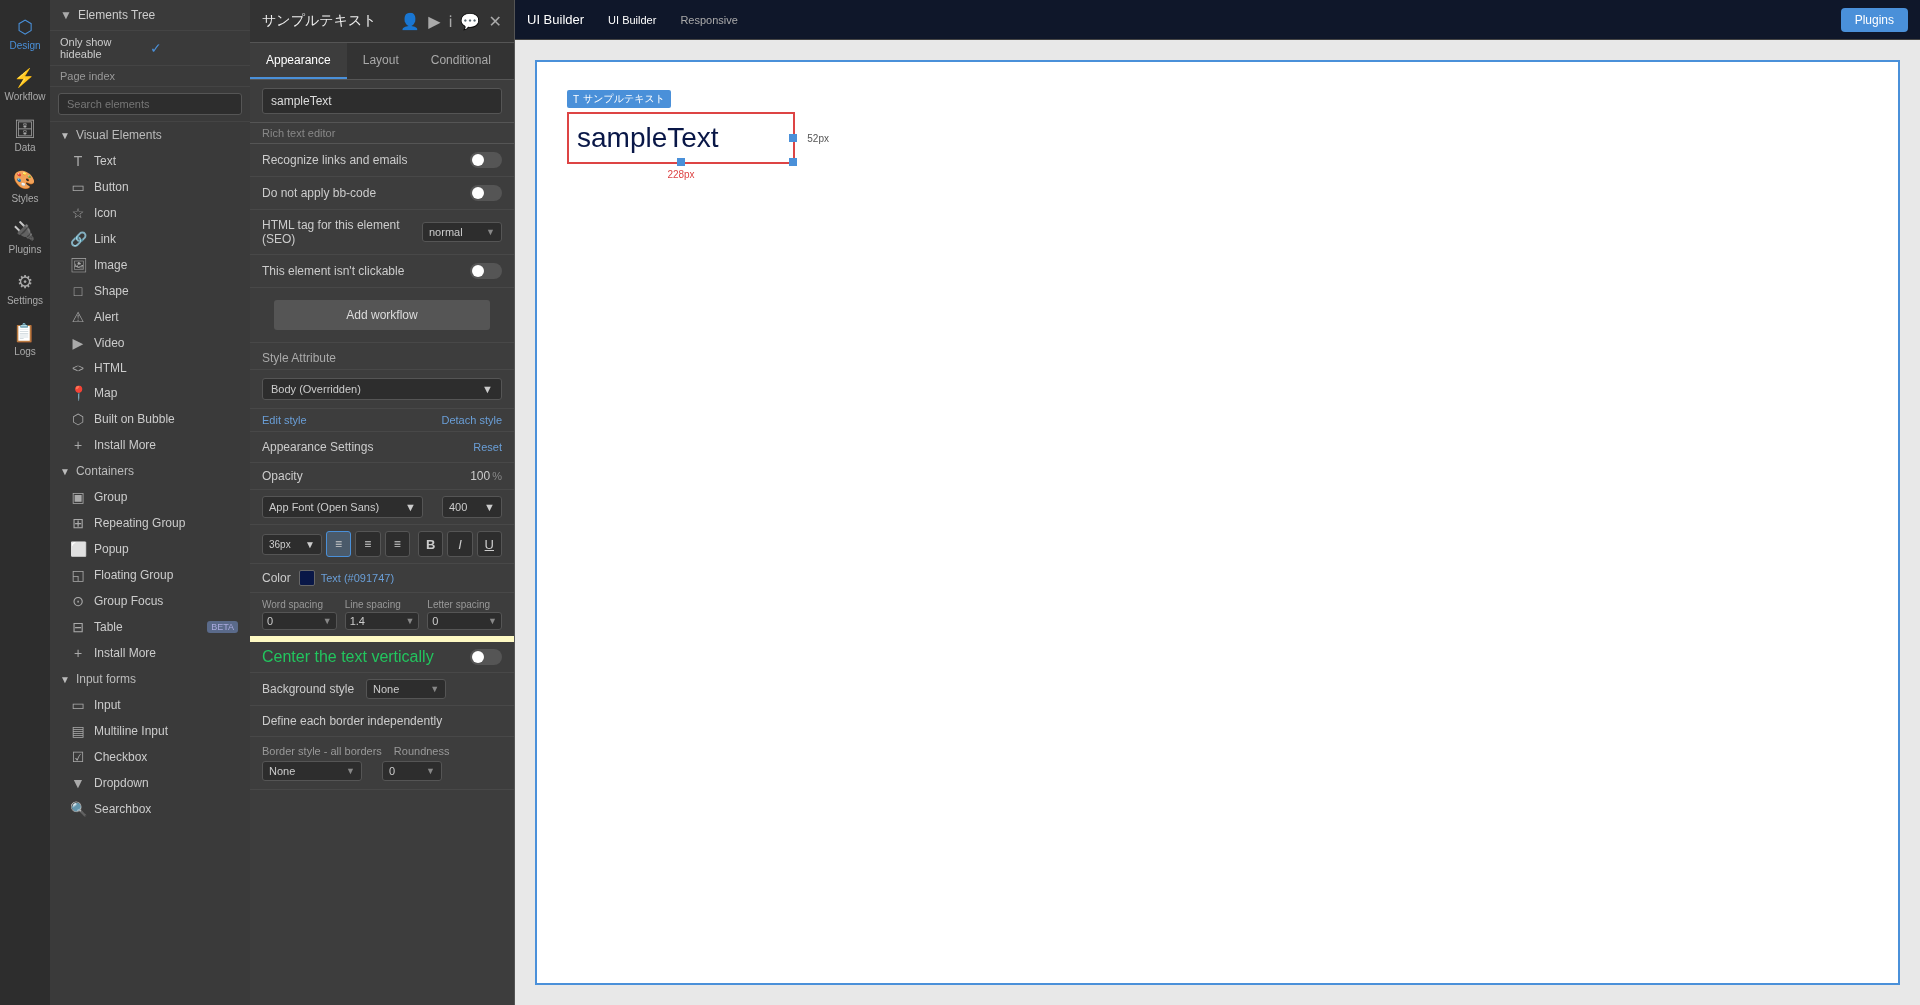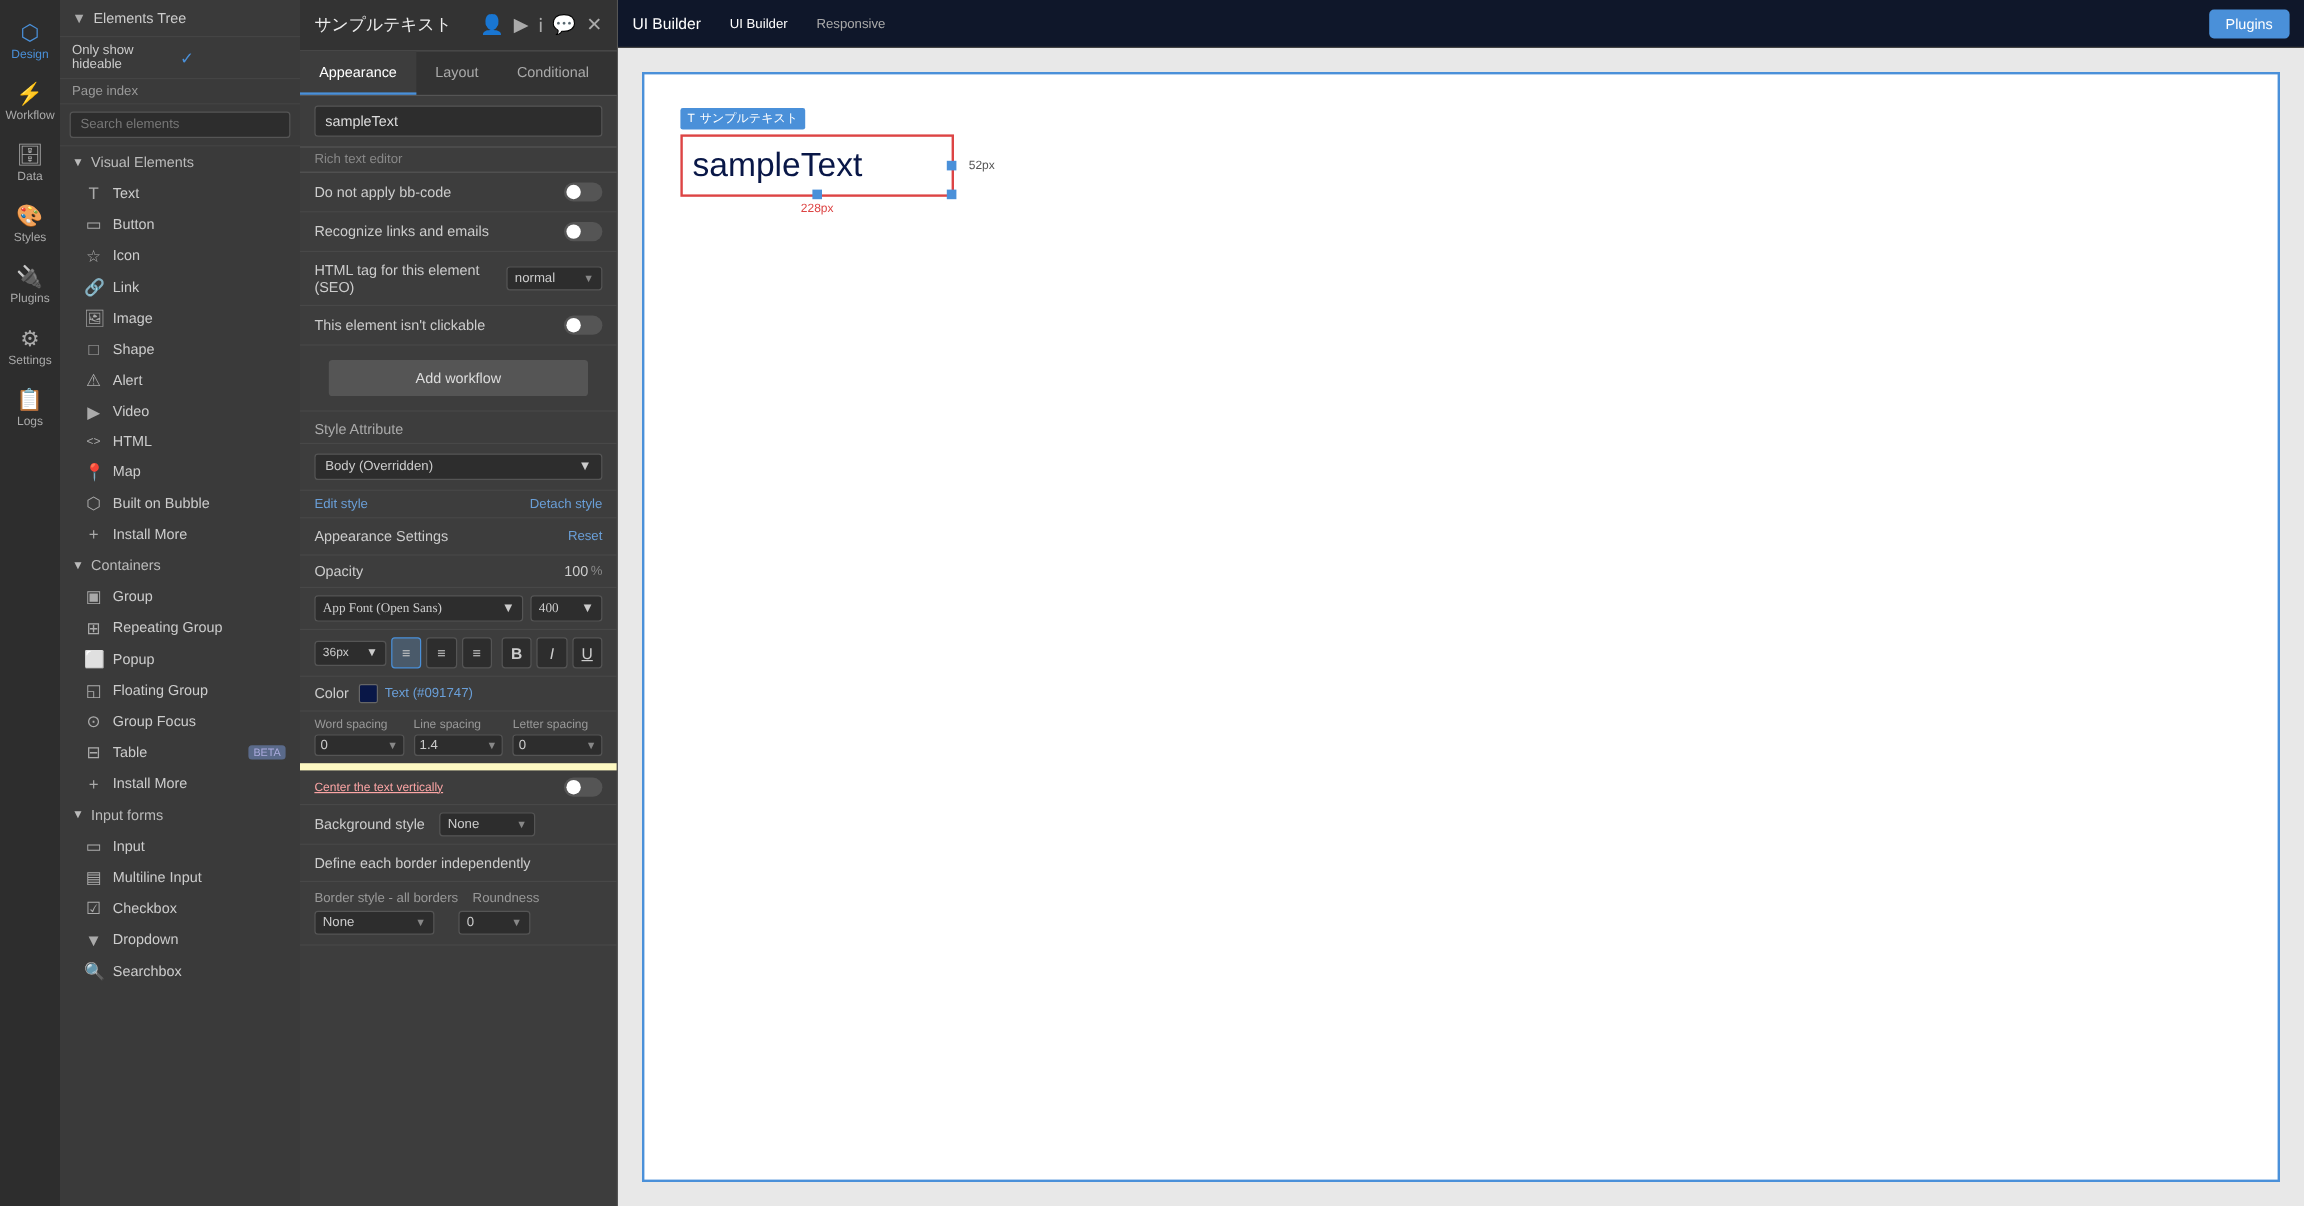--- a/index.html
+++ b/index.html
@@ -310,22 +310,21 @@
     }
     .opacity-label { flex: 1; font-size: 12px; color: #ccc; }
     .opacity-value { font-size: 12px; color: #ccc; margin-right: 2px; }
     .percent-sign { font-size: 11px; color: #888; }
 
     .font-row {
       display: flex;
       align-items: center;
       padding: 6px 12px;
       border-bottom: 1px solid #484848;
-      gap: 6px;
-      font-family: Liberation Serif, serif;
+      gap: 19px;
     }
     .font-select {
       flex: 1;
       background: #2d2d2d;
       border: 1px solid #555;
       color: #ccc;
       padding: 4px 6px;
       border-radius: 3px;
       font-size: 11px;
       display: flex;
@@ -439,21 +438,21 @@
     }
     .spacing-val { font-size: 11px; color: #ccc; flex: 1; }
     .spacing-caret { font-size: 9px; color: #888; cursor: pointer; }
 
     .center-vert-row {
       display: flex;
       align-items: center;
       padding: 6px 12px;
       border-bottom: 1px solid #484848;
     }
-    .center-vert-label { font-size: 10px; color: #fca5a5; flex: 1; text-decoration: underline; }
+    .center-vert-label { font-size: 16px; color: #22c55e; flex: 1; }
 
     .bg-style-row {
       display: flex;
       align-items: center;
       padding: 6px 12px;
       border-bottom: 1px solid #484848;
     }
     .bg-style-label { font-size: 12px; color: #ccc; margin-right: 12px; }
 
     .border-row {
@@ -791,25 +790,25 @@
   </div>
   <div class="prop-content">
     <div class="element-name-row">
       <input class="element-name-input" type="text" value="sampleText" style="">
     </div>
     <div class="rich-text-editor-link">
       <span>Rich text editor</span>
     </div>
 
     <div class="prop-row">
+      <span class="prop-label">Recognize links and emails</span>
+      <div class="prop-toggle"></div>
+    </div>
+    <div class="prop-row">
       <span class="prop-label">Do not apply bb-code</span>
-      <div class="prop-toggle"></div>
-    </div>
-    <div class="prop-row">
-      <span class="prop-label">Recognize links and emails</span>
       <div class="prop-toggle"></div>
     </div>
     <div class="prop-row">
       <span class="prop-label">HTML tag for this element (SEO)</span>
       <div class="select-box">
         <span>normal</span>
         <span class="caret">▼</span>
       </div>
     </div>
     <div class="prop-row">

